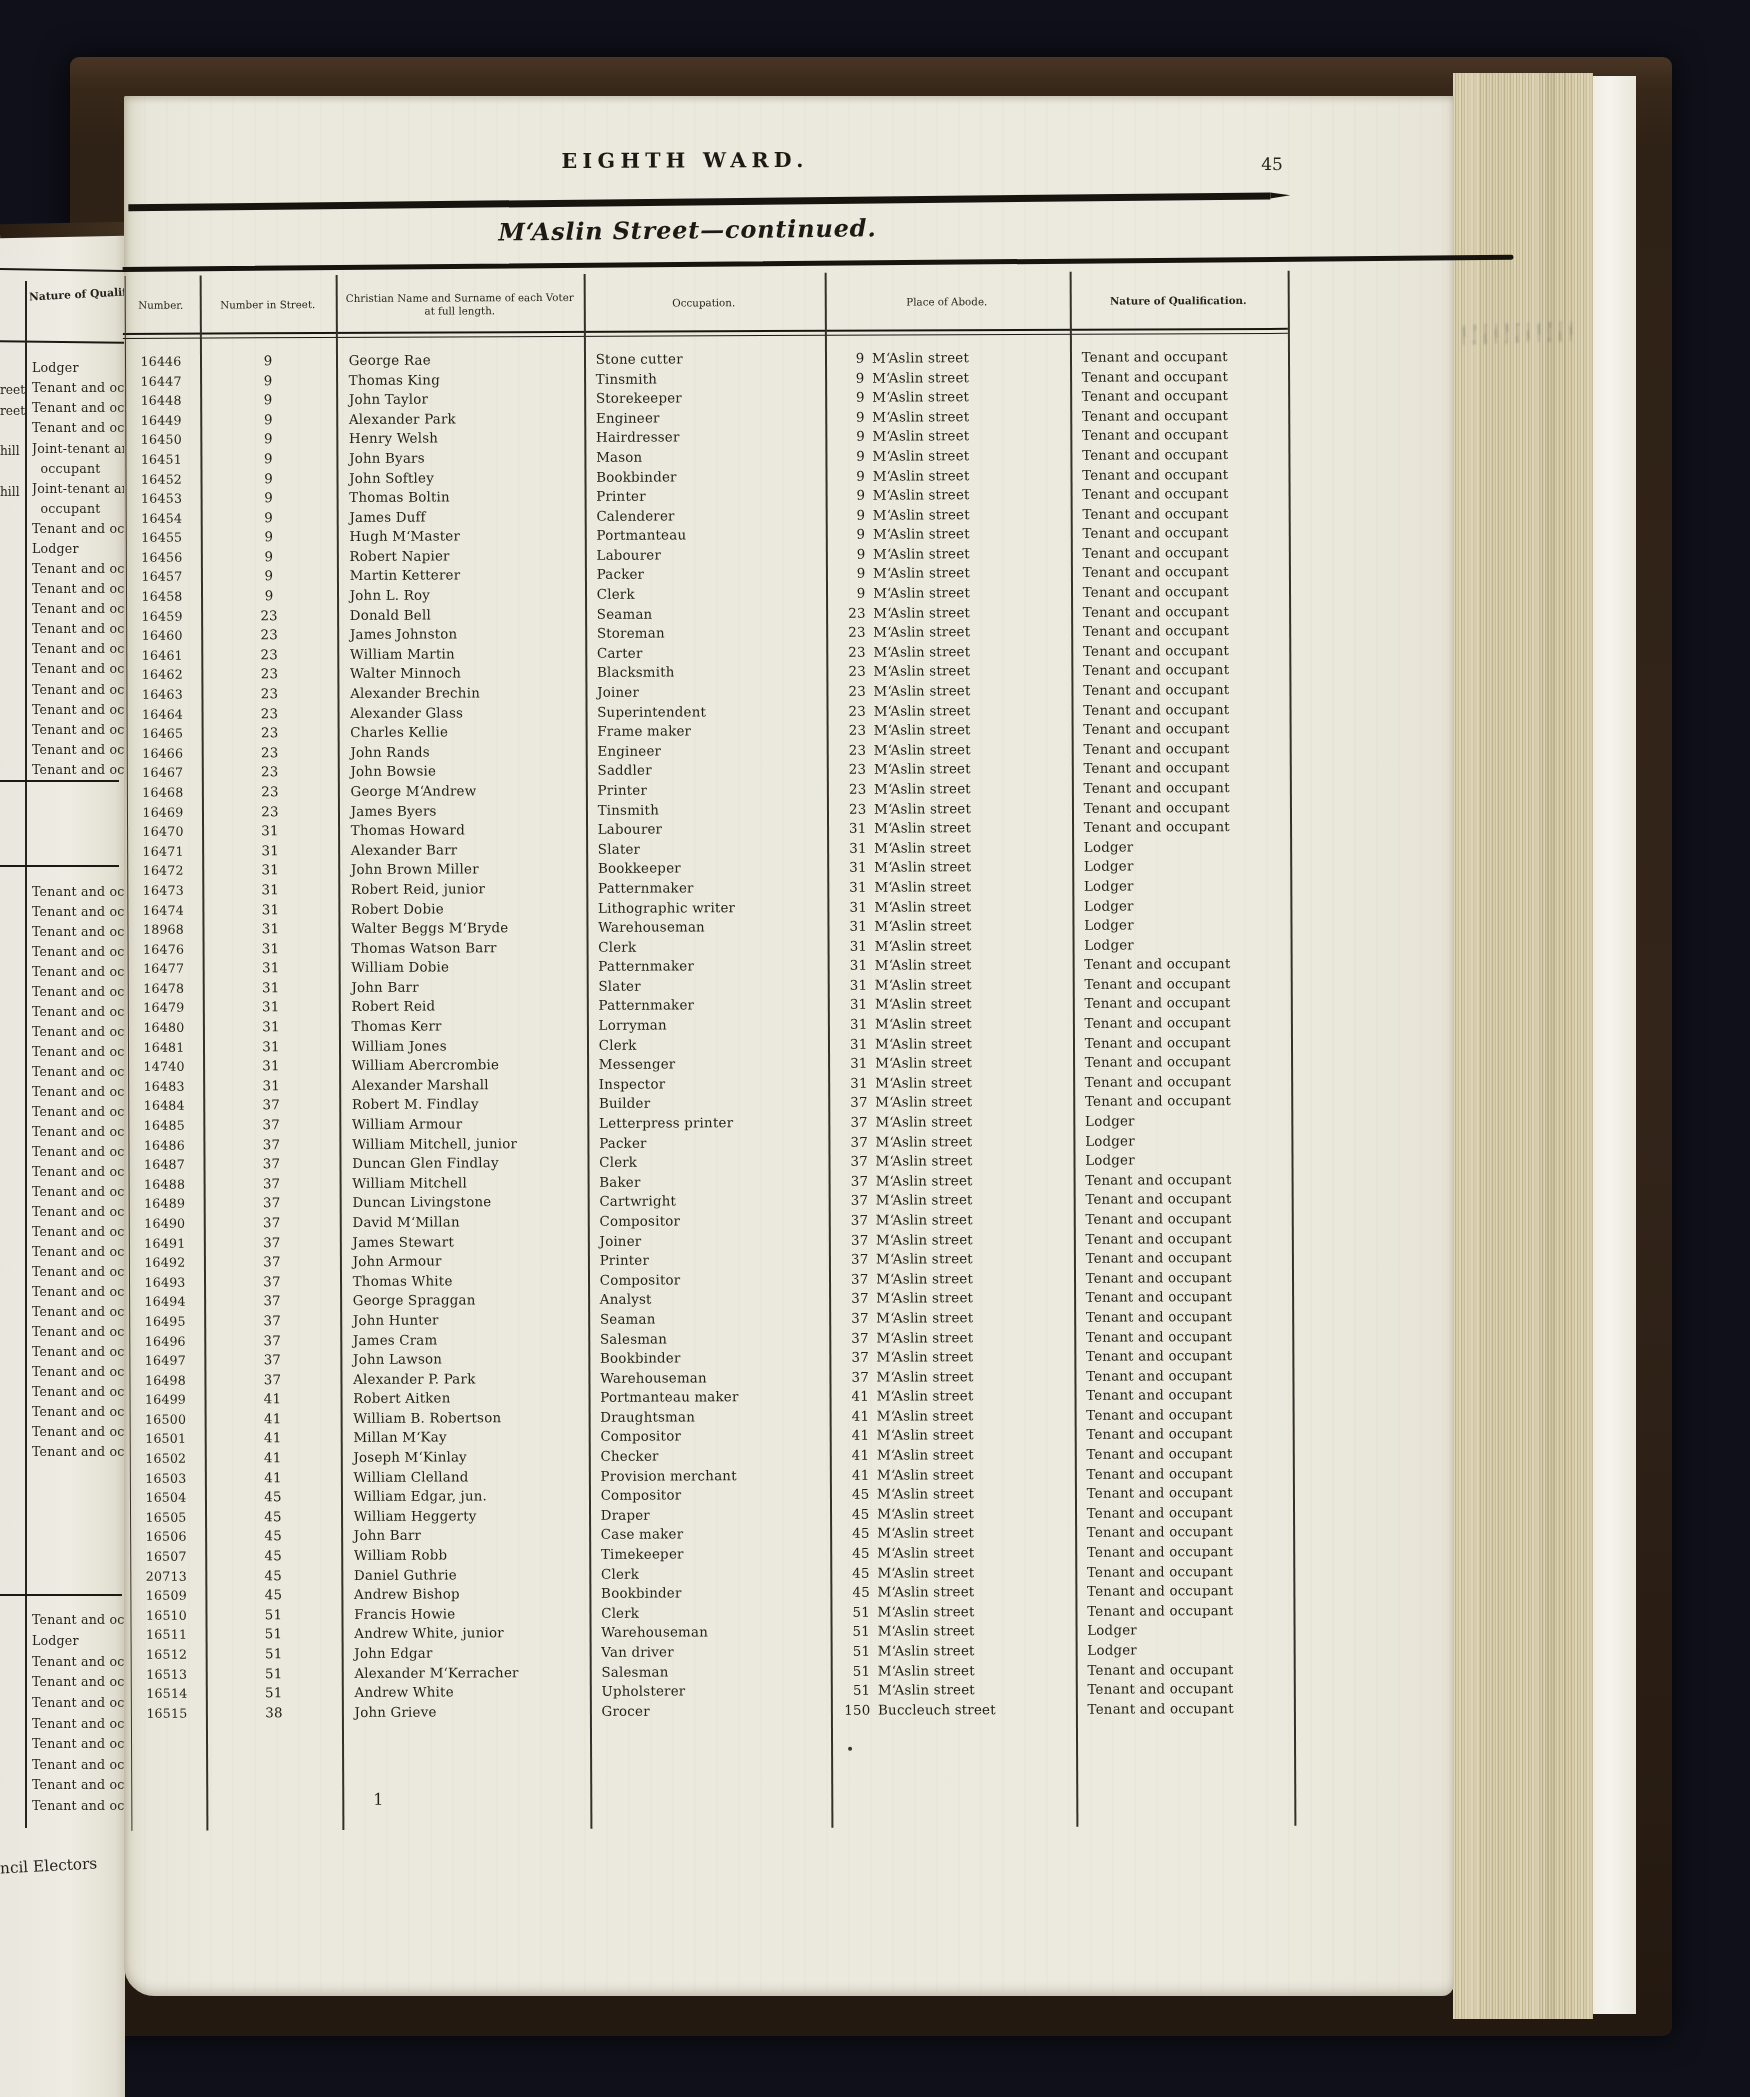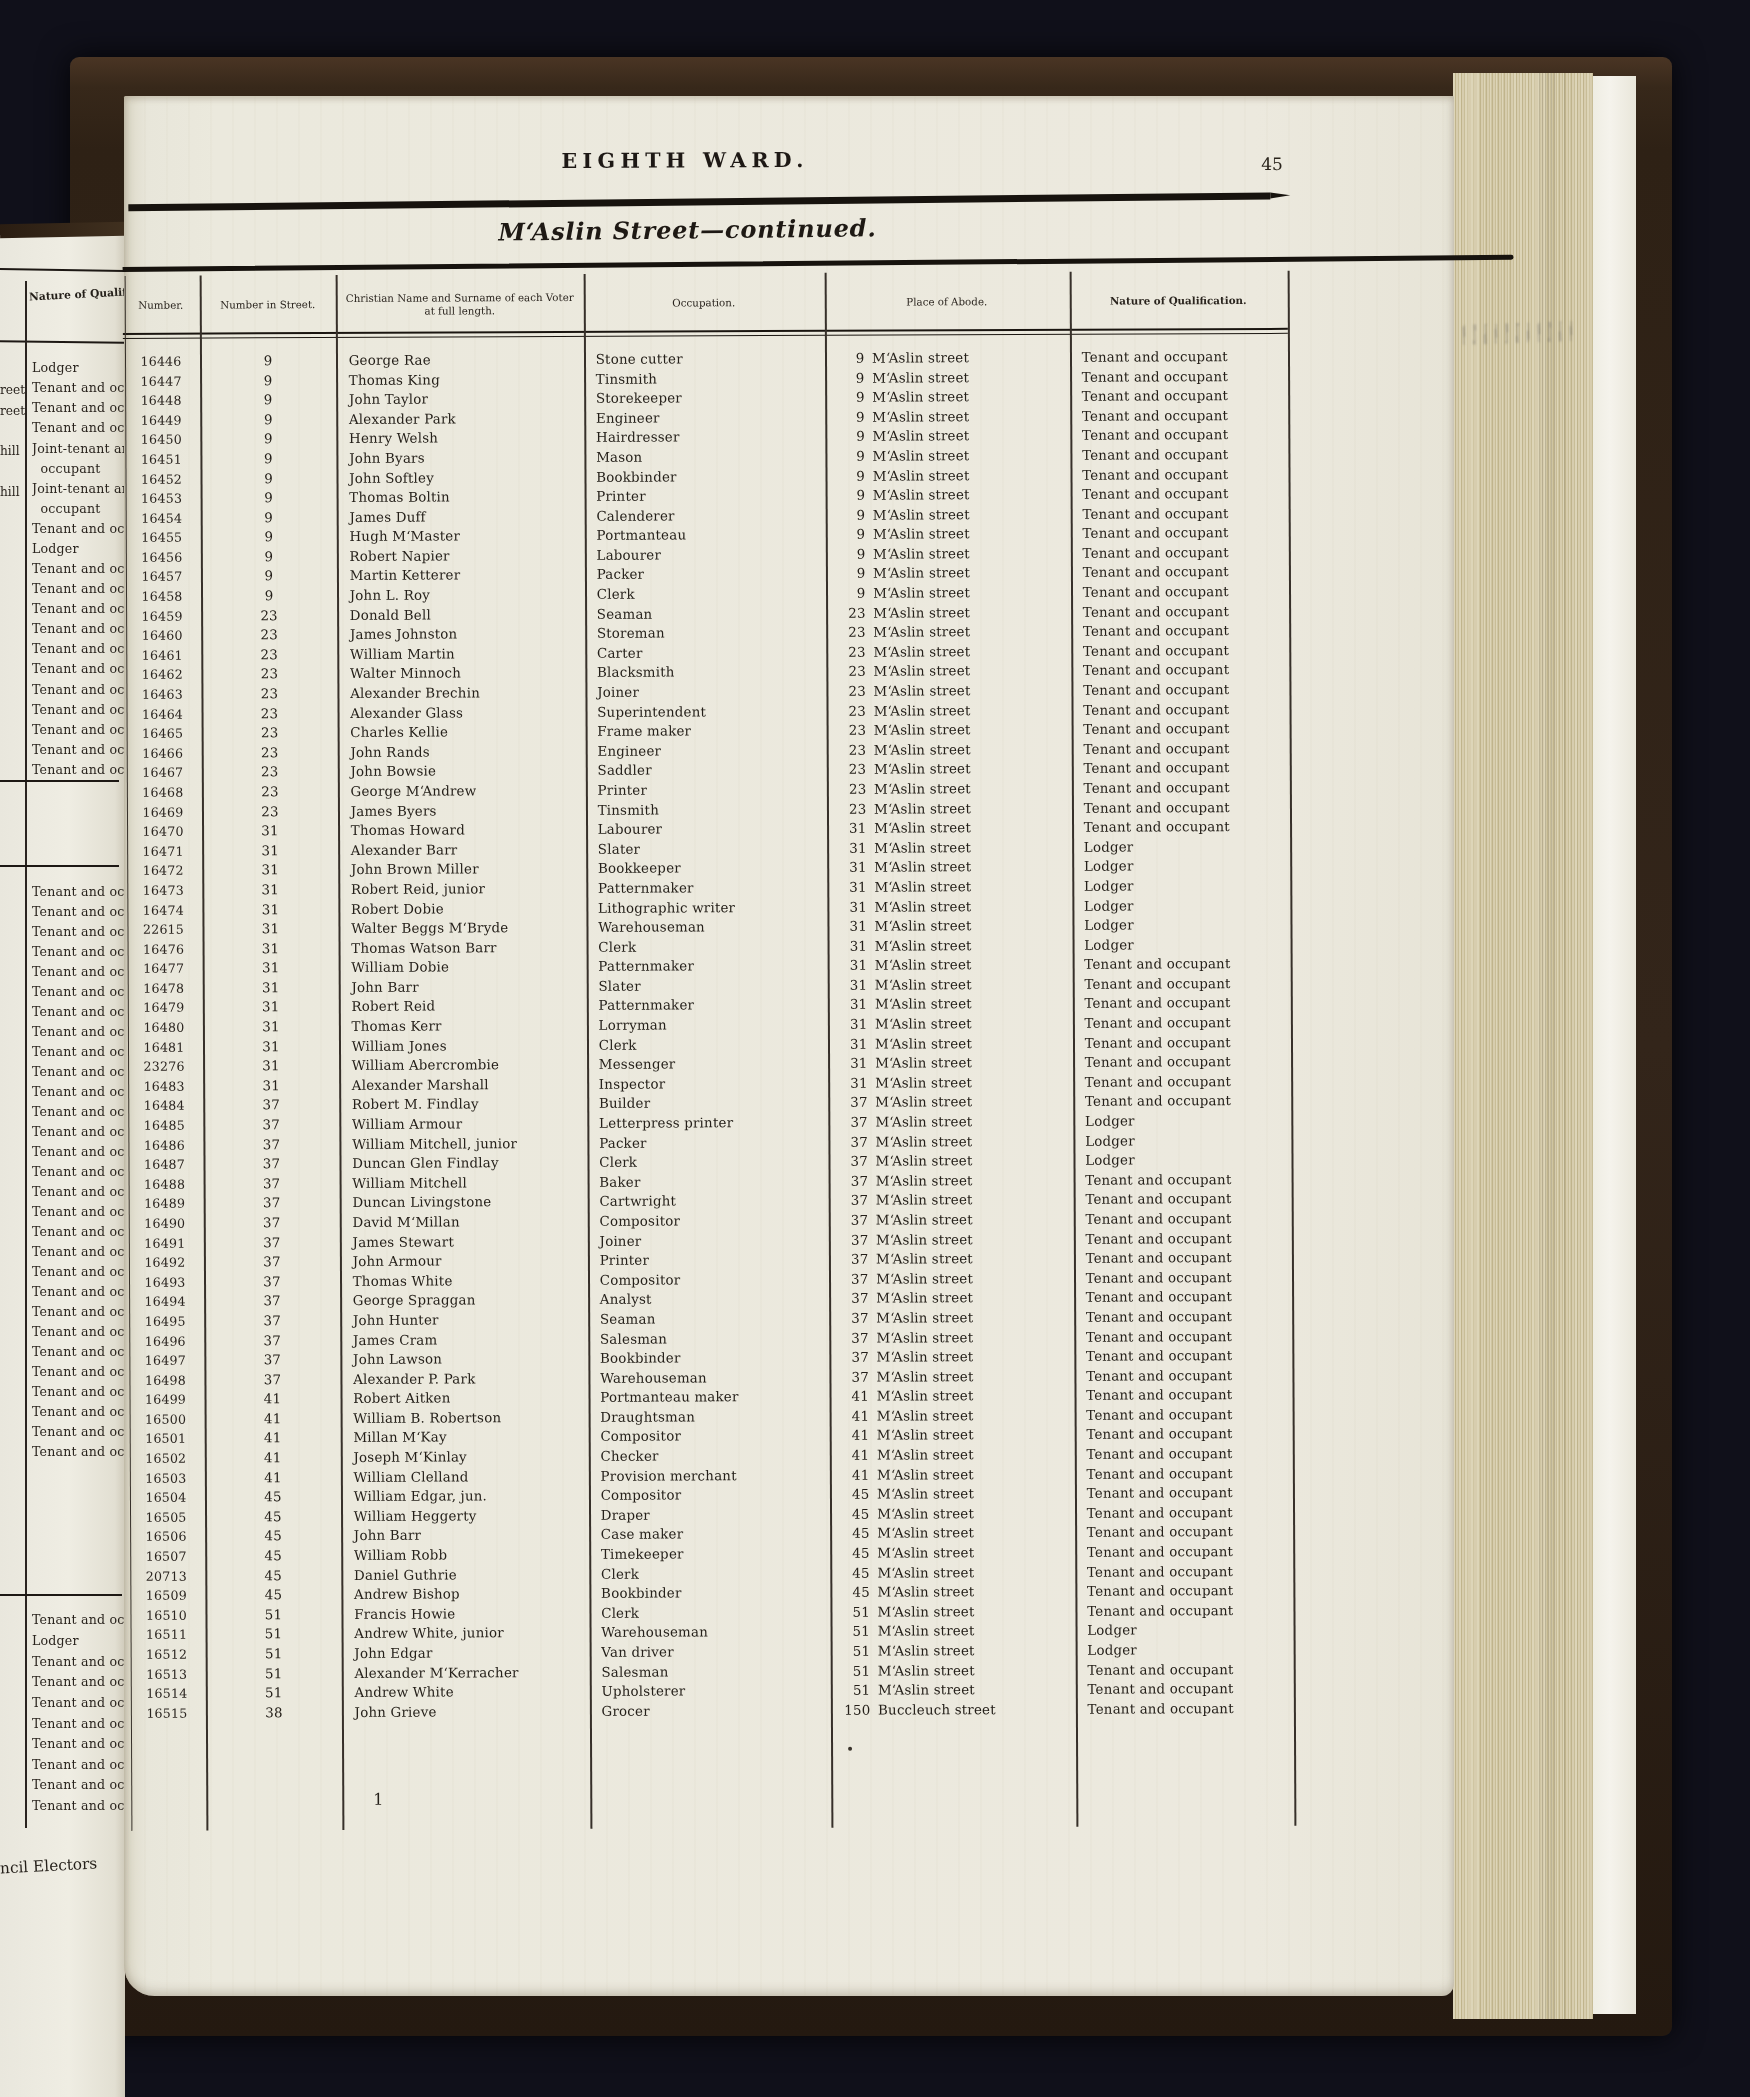--- a/index.html
+++ b/index.html
@@ -507,21 +507,21 @@
             <div class="c-st">31</div>
             <div class="c-name">Robert Dobie</div>
             <div class="c-occ">Lithographic writer</div>
             <div class="c-abode">
               <span class="no">31</span>
               <span class="strname">M‘Aslin street</span>
             </div>
             <div class="c-qual">Lodger</div>
           </div>
           <div class="trow" style="top: 568px;">
-            <div class="c-num">22615</div>
+            <div class="c-num">18968</div>
             <div class="c-st">31</div>
             <div class="c-name">Walter Beggs M‘Bryde</div>
             <div class="c-occ">Warehouseman</div>
             <div class="c-abode">
               <span class="no">31</span>
               <span class="strname">M‘Aslin street</span>
             </div>
             <div class="c-qual">Lodger</div>
           </div>
           <div class="trow" style="top: 588px;">
@@ -584,21 +584,21 @@
             <div class="c-st">31</div>
             <div class="c-name">William Jones</div>
             <div class="c-occ">Clerk</div>
             <div class="c-abode">
               <span class="no">31</span>
               <span class="strname">M‘Aslin street</span>
             </div>
             <div class="c-qual">Tenant and occupant</div>
           </div>
           <div class="trow" style="top: 705px;">
-            <div class="c-num">23276</div>
+            <div class="c-num">14740</div>
             <div class="c-st">31</div>
             <div class="c-name">William Abercrombie</div>
             <div class="c-occ">Messenger</div>
             <div class="c-abode">
               <span class="no">31</span>
               <span class="strname">M‘Aslin street</span>
             </div>
             <div class="c-qual">Tenant and occupant</div>
           </div>
           <div class="trow" style="top: 725px;">

